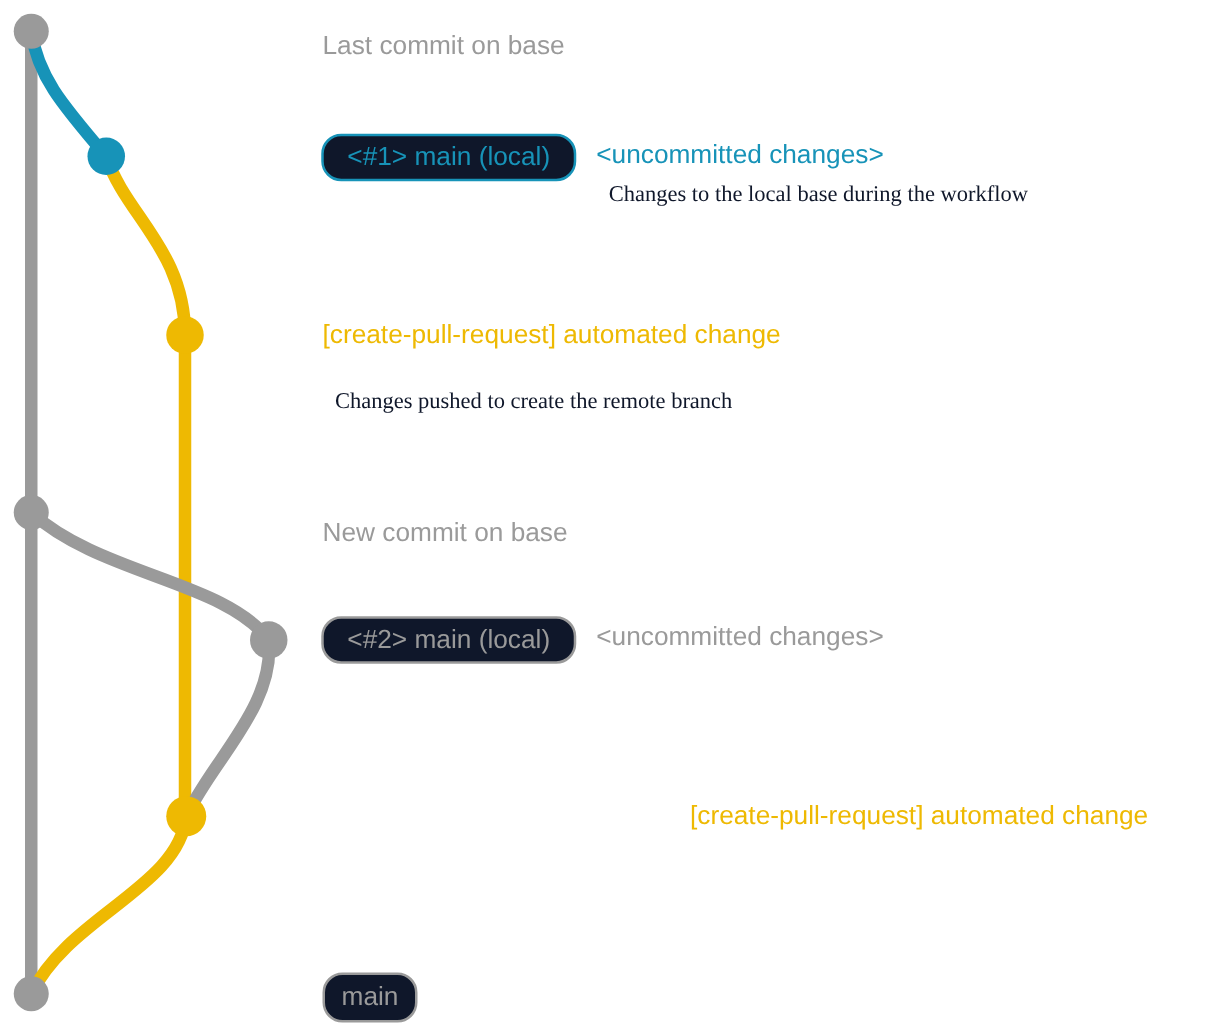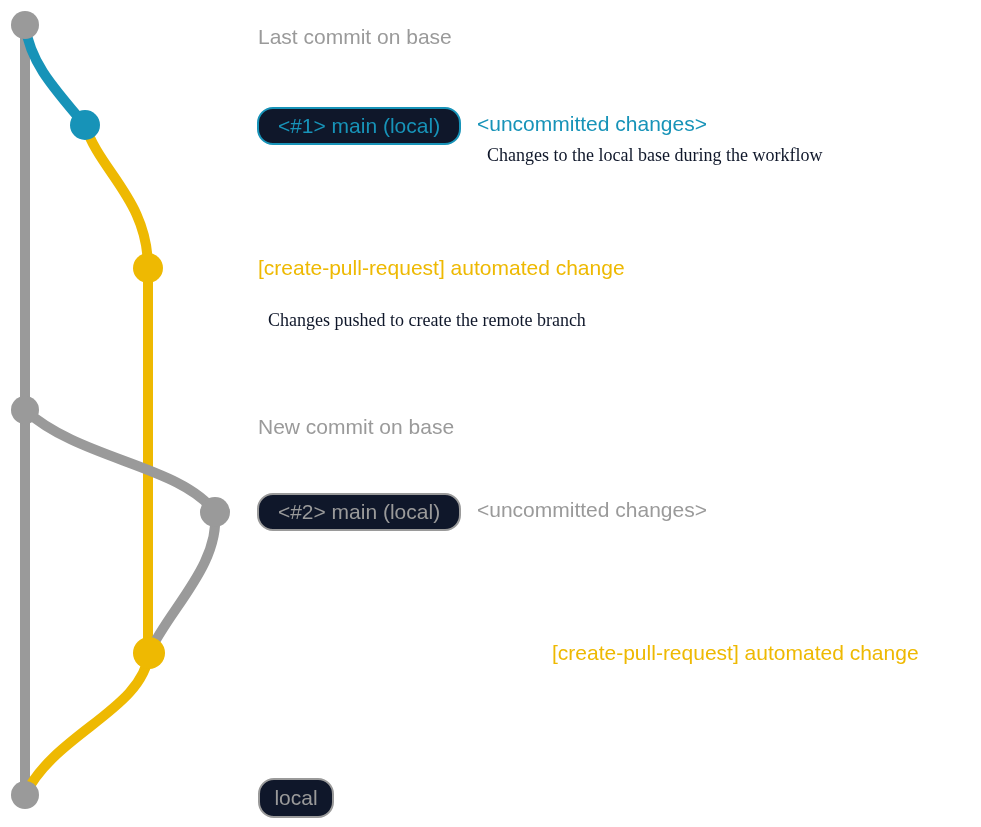--- a/index.html
+++ b/index.html
@@ -106,16 +106,16 @@
   <div class="lbl lbl-gray" style="left:258px; top:415px;">New commit on base</div>
 
   <div class="badge badge-gray" style="left:257px; top:493px; width:204px; height:38px;">
     <span>&lt;#2&gt; main (local)</span>
   </div>
   <div class="lbl lbl-gray" style="left:477px; top:498px;">&lt;uncommitted changes&gt;</div>
 
   <div class="lbl lbl-yellow" style="left:552px; top:641px;">[create-pull-request] automated change</div>
 
   <div class="badge badge-gray" style="left:258px; top:778px; width:76px; height:40px;">
-    <span>local</span>
+    <span>main</span>
   </div>
 
 </div>
 
 </body></html>

